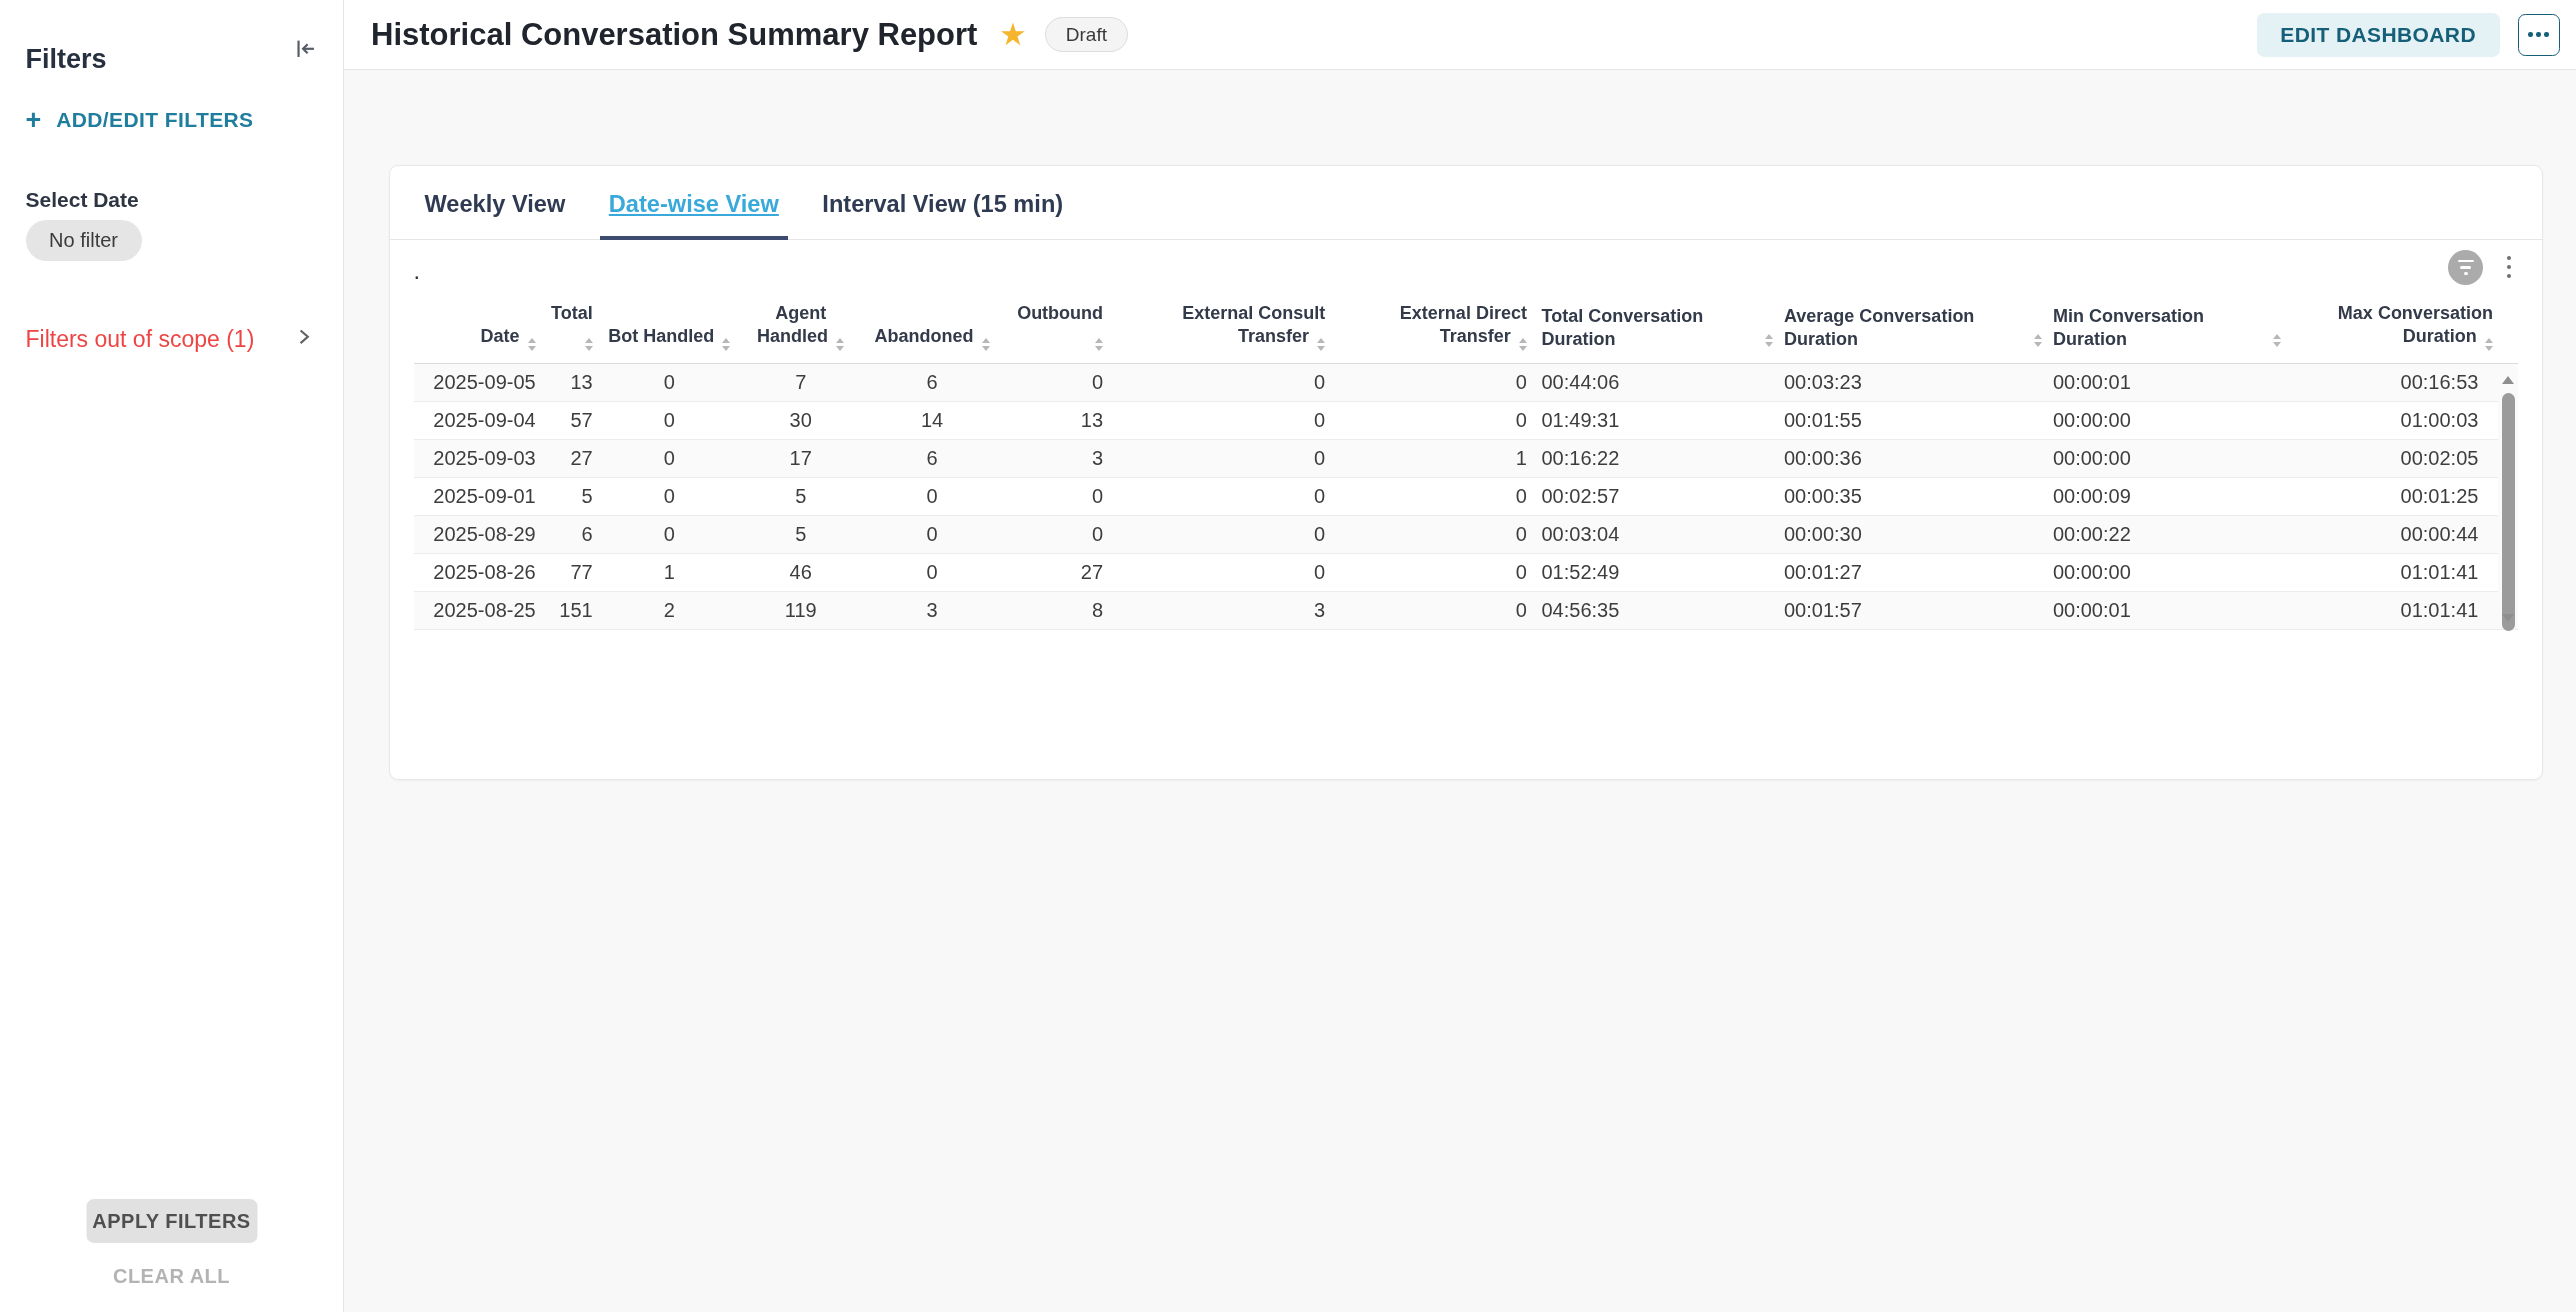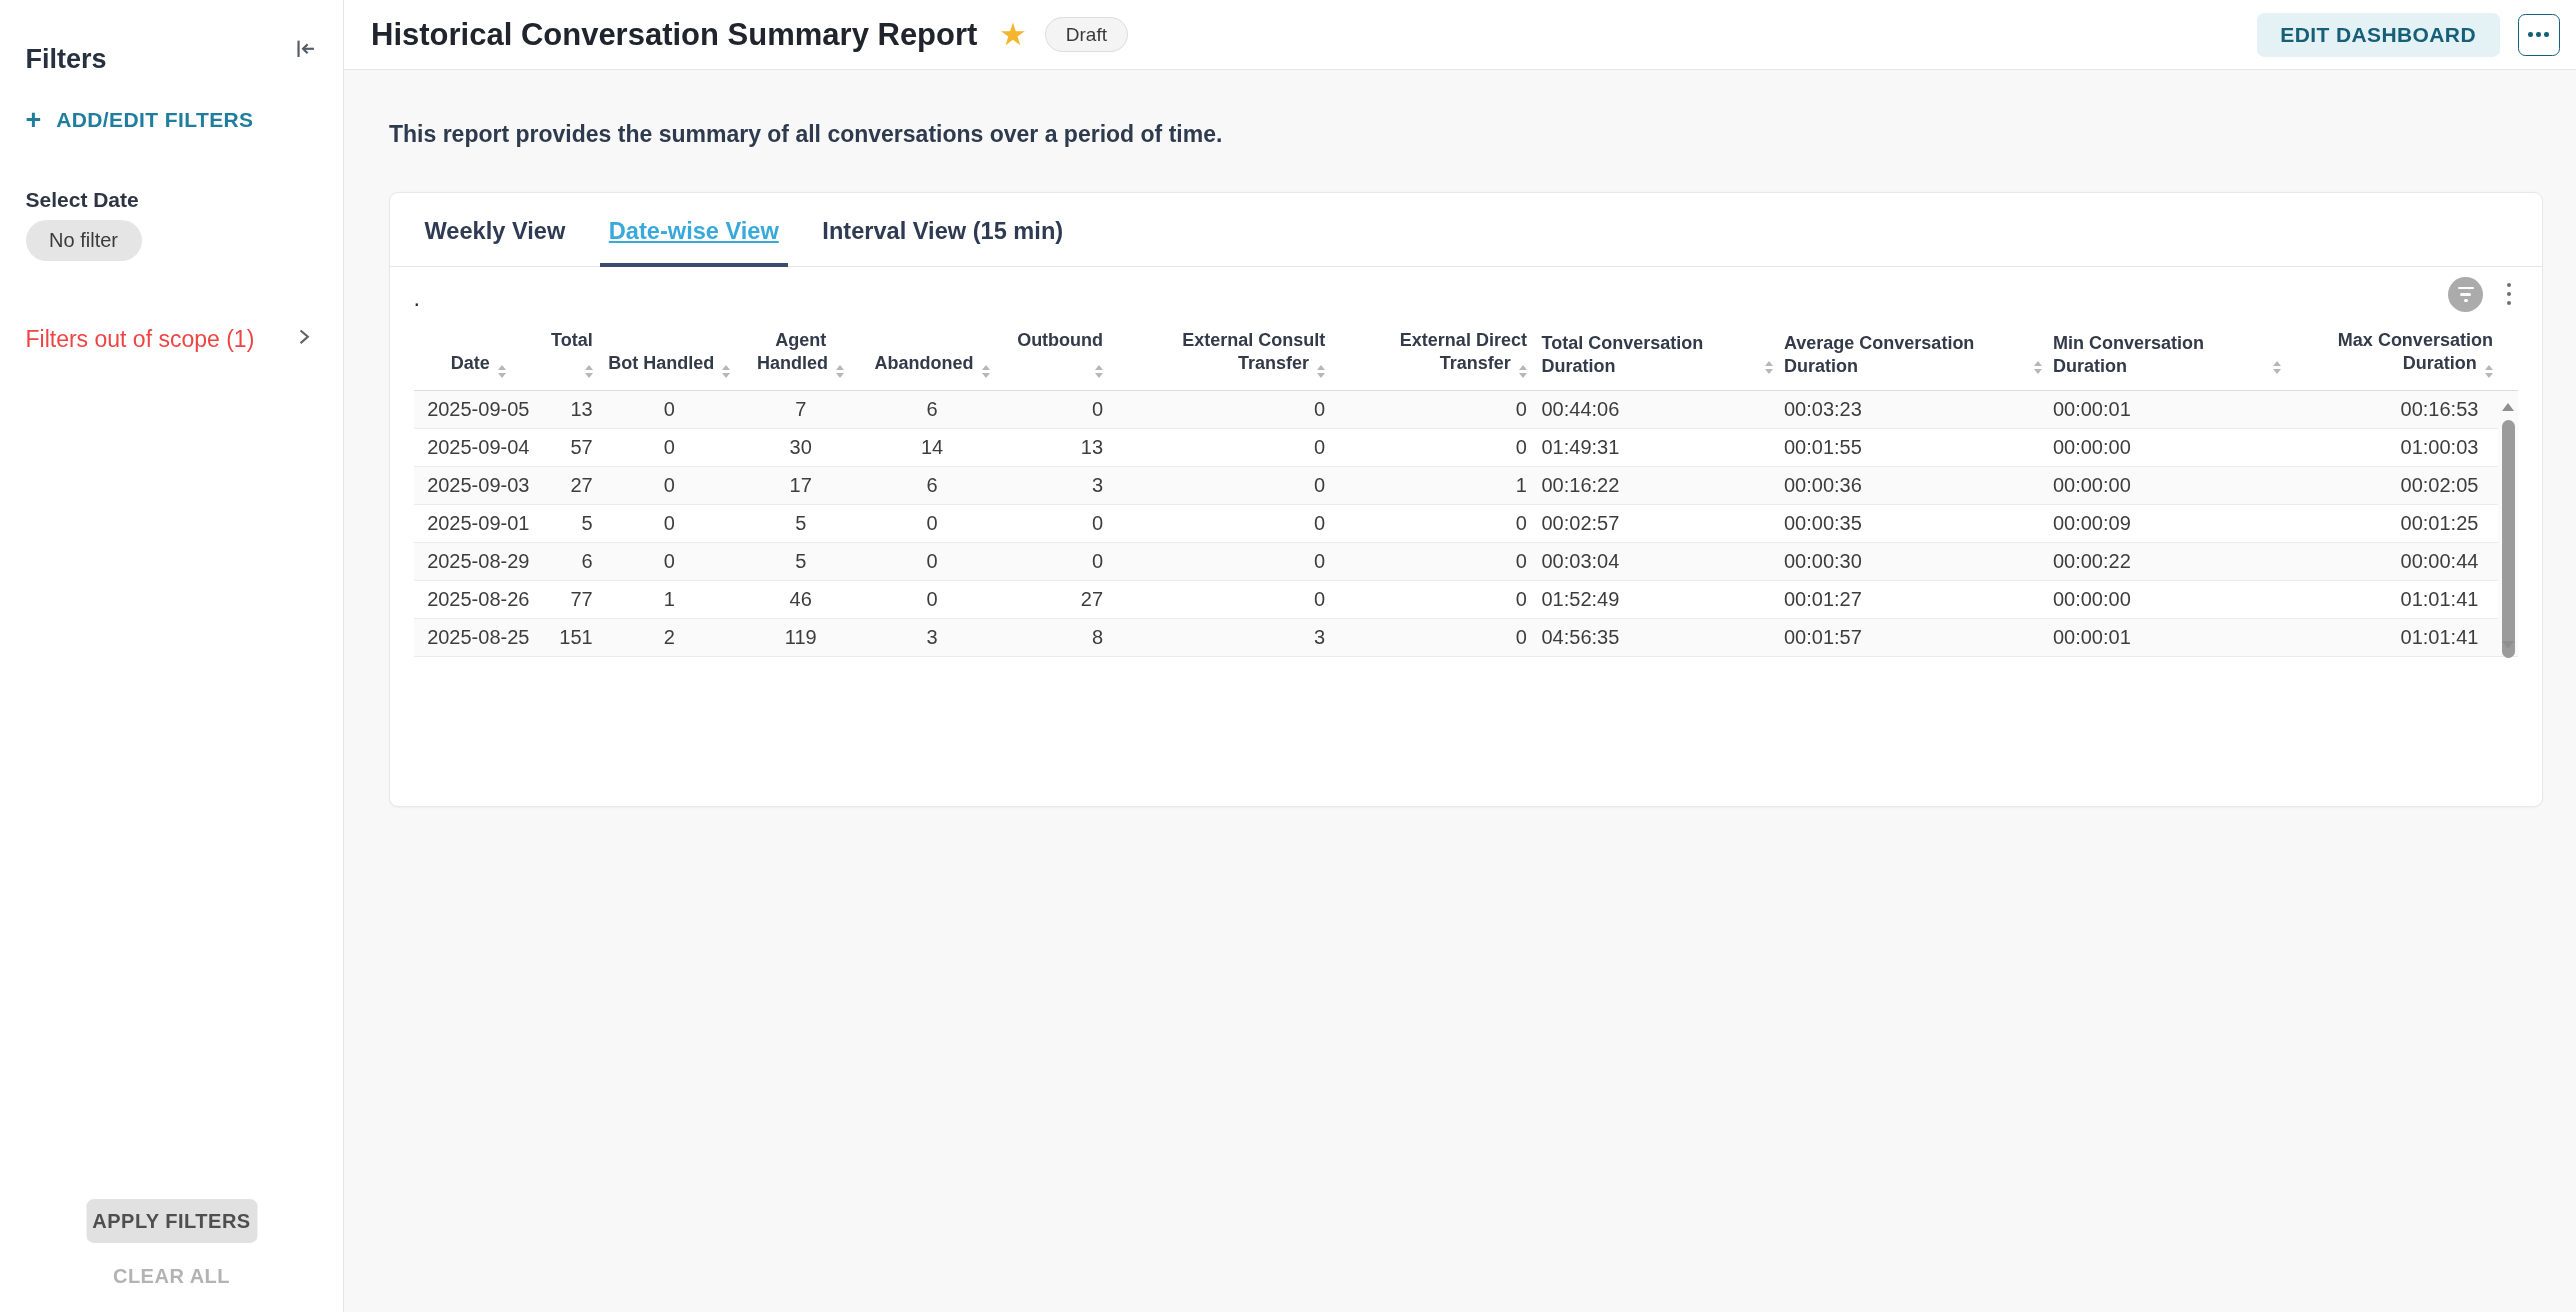--- a/index.html
+++ b/index.html
@@ -129,21 +129,21 @@
   }
   tbody tr:nth-child(odd){background:#fafafa;}
   
   th:nth-child(1){width:127px;} th:nth-child(2){width:56px;}
   th:nth-child(3){width:136px;} th:nth-child(4){width:122px;}
   th:nth-child(5){width:136px;} th:nth-child(6){width:107px;}
   th:nth-child(7){width:218px;} th:nth-child(8){width:198px;}
   th:nth-child(9){width:238px;} th:nth-child(10){width:264px;}
   th:nth-child(11){width:235px;} th:nth-child(12){width:229px;}
   
-  th:nth-child(1),td:nth-child(1){text-align:center;}
+  th:nth-child(1),td:nth-child(1){text-align:right;}
   th:nth-child(2),td:nth-child(2){text-align:right;}
   th:nth-child(3),td:nth-child(3),
   th:nth-child(4),td:nth-child(4),
   th:nth-child(5),td:nth-child(5){text-align:center;}
   th:nth-child(6),td:nth-child(6),
   th:nth-child(7),td:nth-child(7),
   th:nth-child(8),td:nth-child(8){text-align:right;}
   th:nth-child(9),td:nth-child(9),
   th:nth-child(10),td:nth-child(10),
   th:nth-child(11),td:nth-child(11){text-align:left;}
@@ -220,21 +220,20 @@
     <span class="topbar-spacer"></span>
     <button class="edit-dash-btn">EDIT DASHBOARD</button>
     <span class="more-btn">
         <i></i>
         <i></i>
         <i></i>
       </span>
   </header>
 
   <div class="content">
-    <p class="description">This report provides the summary of all conversations over a period of time.</p>
 
     <div class="card">
       <div class="tabs">
           <div class="tab">Weekly View</div>
           <div class="tab active">Date-wise View</div>
           <div class="tab">Interval View (15 min)</div>
         </div>
 
       <div class="toolbar">
         <span class="stray-dot">.</span>

